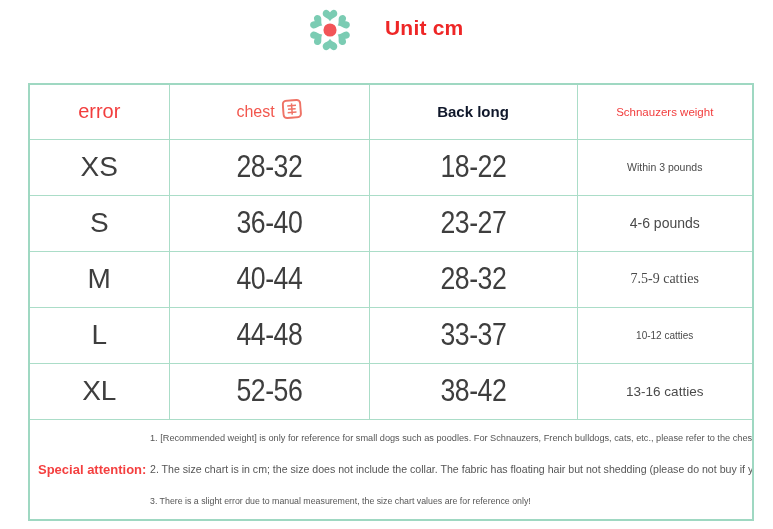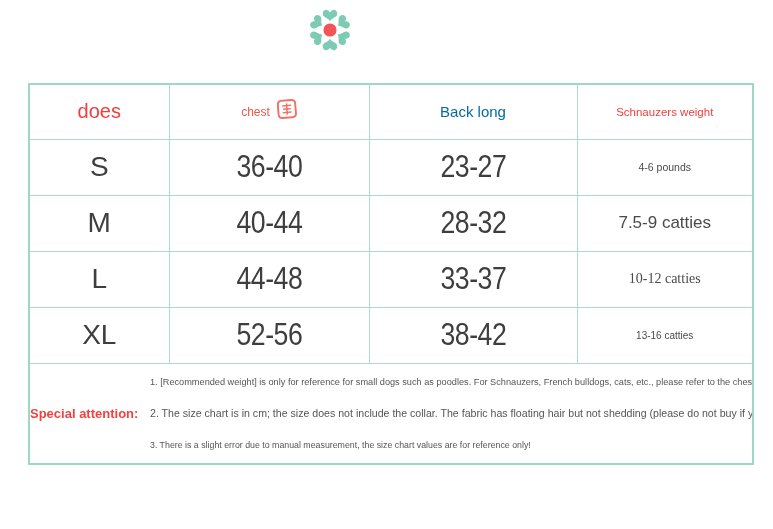--- a/index.html
+++ b/index.html
@@ -26,41 +26,41 @@
     background:#ffffff;
   }
   table.size-table th,table.size-table td{
     border:1px solid #abddc8;
     text-align:center;vertical-align:middle;
     padding:0;overflow:hidden;
   }
   tr.header-row{height:55px;}
   tr.data-row{height:56px;}
   th.h-size{color:#f23d3d;font-size:20px;font-weight:normal;}
-  th.h-chest{color:#f2564d;font-size:12px;font-weight:normal;}
-  th.h-back{color:#0369a1;font-size:15px;font-weight:normal;}
+  th.h-chest{color:#f2564d;font-size:16px;font-weight:normal;}
+  th.h-back{color:#0f172a;font-size:15px;font-weight:bold;}
   th.h-weight{color:#f23d3d;font-size:11.5px;font-weight:normal;}
   .chest-wrap{display:inline-flex;align-items:center;gap:7px;justify-content:center;}
   .stamp{display:inline-block;transform:rotate(-4deg);margin-top:-2px;}
   td.c-size{font-size:28px;color:#3e3e3e;}
   td.c-num .num{display:inline-block;transform:scaleX(0.86);font-size:31px;color:#3e3e3e;letter-spacing:-0.5px;}
   td.c-weight{color:#4a4a4a;}
   tr.data-row:nth-child(1) td.c-weight{font-size:10.5px;}
-  tr.data-row:nth-child(2) td.c-weight{font-size:17px;}
+  tr.data-row:nth-child(2) td.c-weight{font-size:14px;}
   tr.data-row:nth-child(3) td.c-weight{font-size:14px;font-family:Liberation Serif, serif;}
   tr.data-row:nth-child(4) td.c-weight{font-size:10px;}
   tr.data-row:nth-child(5) td.c-weight{font-size:13.5px;}
   
   tr.notes-row{height:99px;}
   td.notes-cell{padding:0;}
   .notes-flex{display:flex;width:100%;height:99px;align-items:stretch;}
   .notes-label{
     width:118px;flex:0 0 118px;
     display:flex;align-items:center;
-    padding-left:0;box-sizing:border-box;
+    padding-left:8px;box-sizing:border-box;
     color:#f43f3f;font-size:13px;font-weight:bold;
     text-align:left;
   }
   .notes-list{
     flex:1;display:flex;flex-direction:column;justify-content:space-between;
     padding:13px 6px 13px 2px;box-sizing:border-box;
     text-align:left;color:#555555;
   }
   .note-line{white-space:nowrap;}
   .note-1{font-size:9.2px;}
@@ -77,50 +77,57 @@
       <path transform="translate(23,23) rotate(0) translate(0,-14)" d="M0,5.5 C-1.8,2 -7,2.2 -7,-1.8 C-7,-5 -3.6,-6.2 -1.8,-4.8 C-0.8,-4.1 0,-2.9 0,-2.9 C0,-2.9 0.8,-4.1 1.8,-4.8 C3.6,-6.2 7,-5 7,-1.8 C7,2.2 1.8,2 0,5.5 Z"></path>
       <path transform="translate(23,23) rotate(60) translate(0,-14)" d="M0,5.5 C-1.8,2 -7,2.2 -7,-1.8 C-7,-5 -3.6,-6.2 -1.8,-4.8 C-0.8,-4.1 0,-2.9 0,-2.9 C0,-2.9 0.8,-4.1 1.8,-4.8 C3.6,-6.2 7,-5 7,-1.8 C7,2.2 1.8,2 0,5.5 Z"></path>
       <path transform="translate(23,23) rotate(120) translate(0,-14)" d="M0,5.5 C-1.8,2 -7,2.2 -7,-1.8 C-7,-5 -3.6,-6.2 -1.8,-4.8 C-0.8,-4.1 0,-2.9 0,-2.9 C0,-2.9 0.8,-4.1 1.8,-4.8 C3.6,-6.2 7,-5 7,-1.8 C7,2.2 1.8,2 0,5.5 Z"></path>
       <path transform="translate(23,23) rotate(180) translate(0,-14)" d="M0,5.5 C-1.8,2 -7,2.2 -7,-1.8 C-7,-5 -3.6,-6.2 -1.8,-4.8 C-0.8,-4.1 0,-2.9 0,-2.9 C0,-2.9 0.8,-4.1 1.8,-4.8 C3.6,-6.2 7,-5 7,-1.8 C7,2.2 1.8,2 0,5.5 Z"></path>
       <path transform="translate(23,23) rotate(240) translate(0,-14)" d="M0,5.5 C-1.8,2 -7,2.2 -7,-1.8 C-7,-5 -3.6,-6.2 -1.8,-4.8 C-0.8,-4.1 0,-2.9 0,-2.9 C0,-2.9 0.8,-4.1 1.8,-4.8 C3.6,-6.2 7,-5 7,-1.8 C7,2.2 1.8,2 0,5.5 Z"></path>
       <path transform="translate(23,23) rotate(300) translate(0,-14)" d="M0,5.5 C-1.8,2 -7,2.2 -7,-1.8 C-7,-5 -3.6,-6.2 -1.8,-4.8 C-0.8,-4.1 0,-2.9 0,-2.9 C0,-2.9 0.8,-4.1 1.8,-4.8 C3.6,-6.2 7,-5 7,-1.8 C7,2.2 1.8,2 0,5.5 Z"></path>
     </g>
     <circle cx="23" cy="23" r="6.3" fill="#f25558"></circle>
   </svg>
 
+  <div class="page-title">Unit cm</div>
 
   <table class="size-table">
     <colgroup>
       <col style="width:140px">
         <col style="width:200px">
         <col style="width:208px">
         <col style="width:176px">
     </colgroup>
     <thead>
       <tr class="header-row">
-        <th class="h-size">does</th>
+        <th class="h-size">error</th>
         <th class="h-chest">
           <span class="chest-wrap">
             <span>chest</span>
             <span class="stamp">
               <svg width="20" height="20" viewBox="0 0 20 20">
                 <rect x="1.3" y="1.3" width="17.4" height="17.4" rx="3.6" fill="none" stroke="#ef7366" stroke-width="2"></rect>
                 <line x1="5.6" y1="6.6" x2="14.4" y2="6.6" stroke="#ef7366" stroke-width="1.5"></line>
                 <line x1="6.2" y1="10" x2="13.8" y2="10" stroke="#ef7366" stroke-width="1.5"></line>
                 <line x1="5.6" y1="13.4" x2="14.4" y2="13.4" stroke="#ef7366" stroke-width="1.5"></line>
                 <line x1="10" y1="4.4" x2="10" y2="15.6" stroke="#ef7366" stroke-width="1.5"></line>
               </svg>
             </span>
           </span>
         </th>
         <th class="h-back">Back long</th>
         <th class="h-weight">Schnauzers weight</th>
       </tr>
     </thead>
     <tbody>
+      <tr class="data-row">
+        <td class="c-size">XS</td>
+        <td class="c-num"><span class="num">28-32</span></td>
+        <td class="c-num"><span class="num">18-22</span></td>
+        <td class="c-weight">Within 3 pounds</td>
+      </tr>
       <tr class="data-row">
         <td class="c-size">S</td>
         <td class="c-num"><span class="num">36-40</span></td>
         <td class="c-num"><span class="num">23-27</span></td>
         <td class="c-weight">4-6 pounds</td>
       </tr>
       <tr class="data-row">
         <td class="c-size">M</td>
         <td class="c-num"><span class="num">40-44</span></td>
         <td class="c-num"><span class="num">28-32</span></td>

